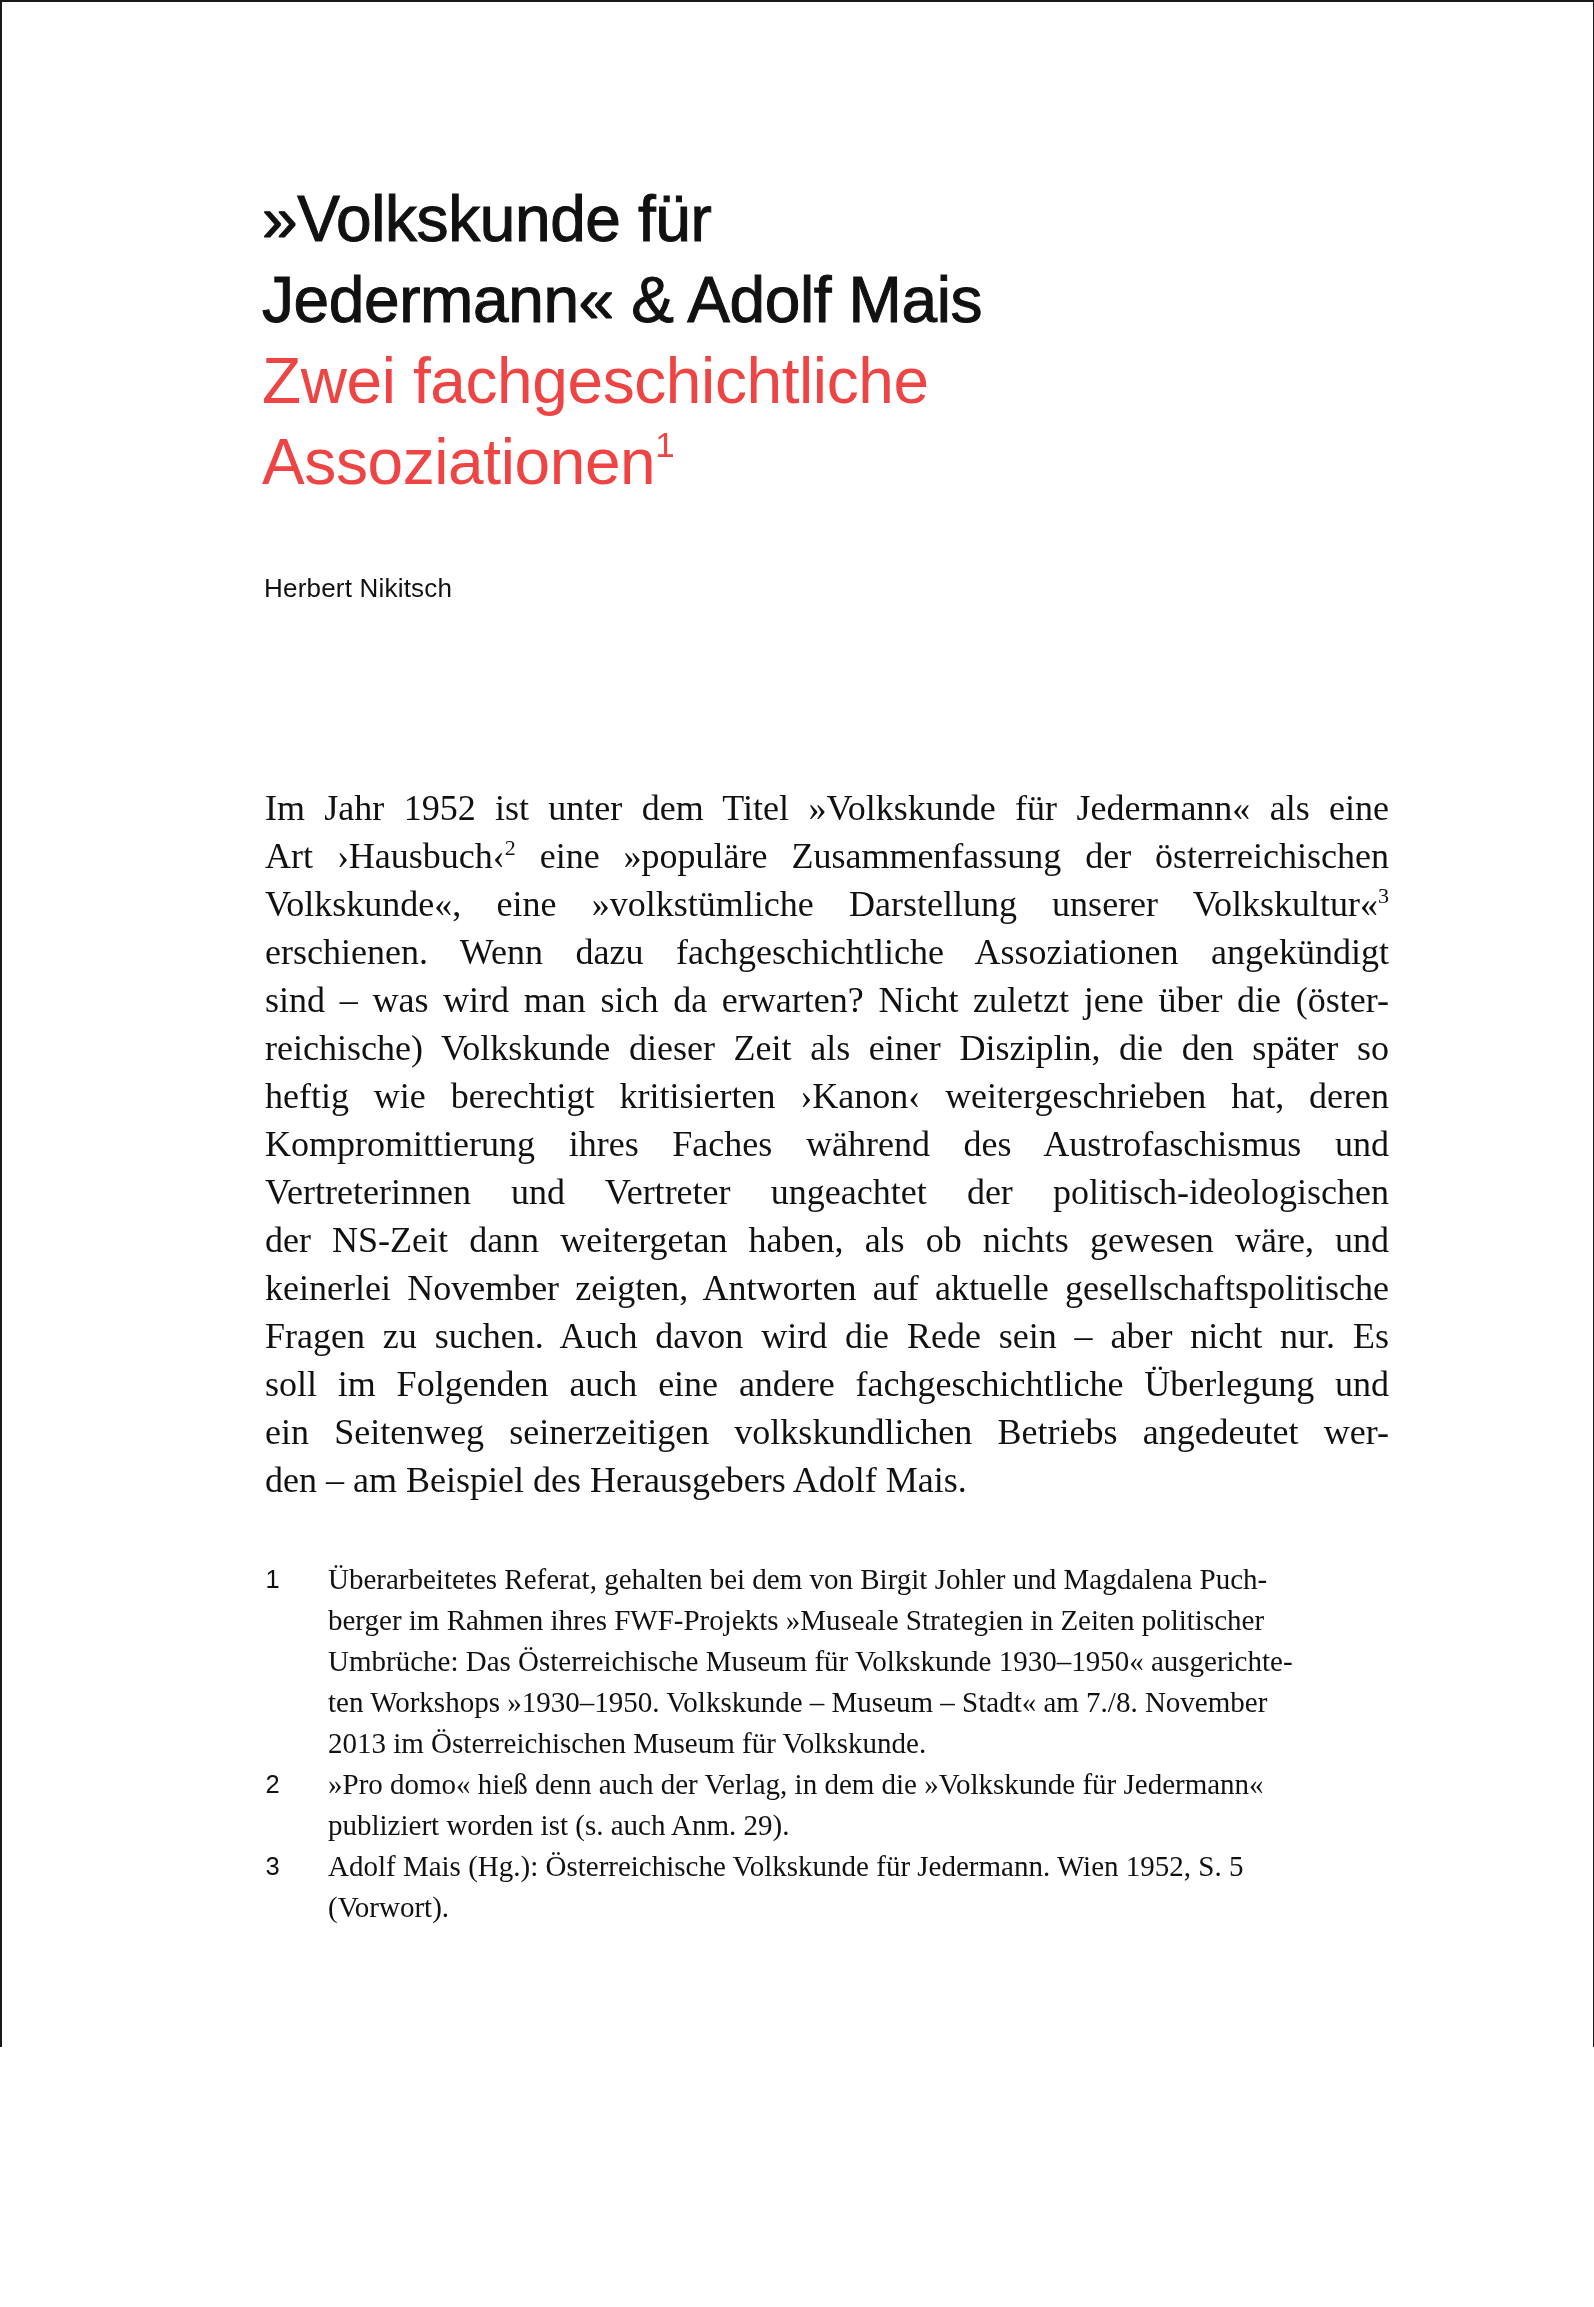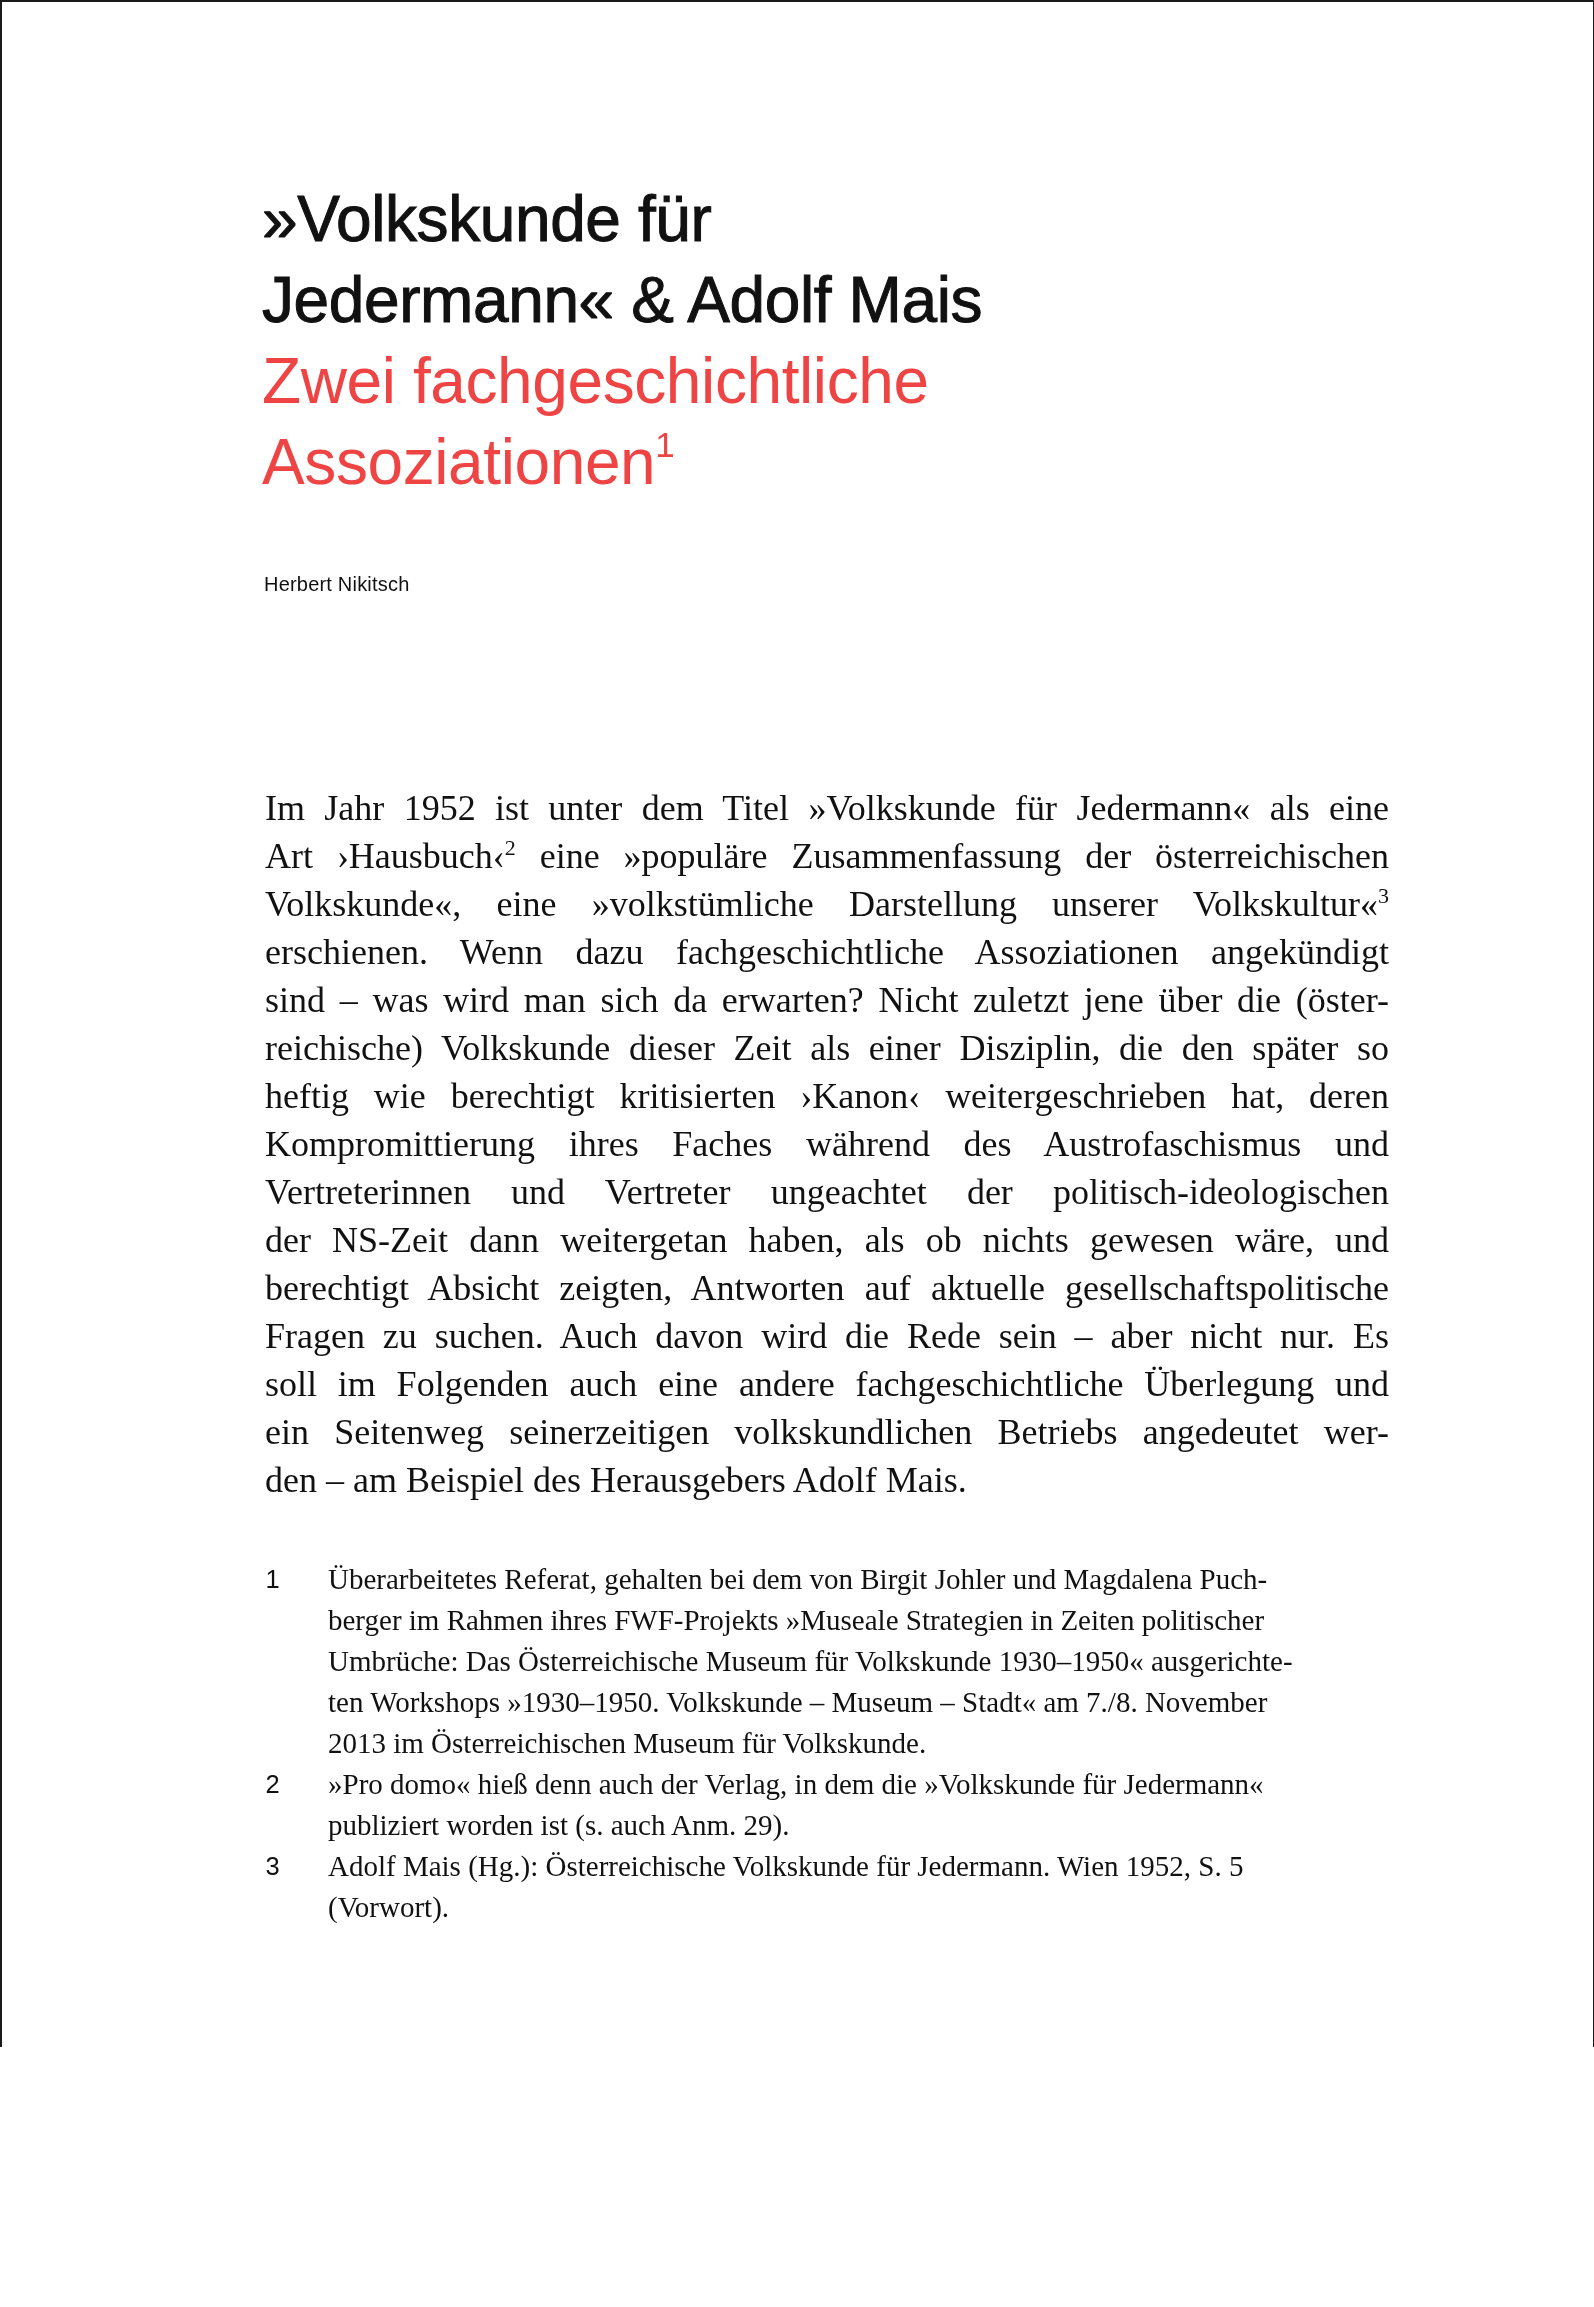--- a/index.html
+++ b/index.html
@@ -19,21 +19,21 @@
     font-size: 64px;
     line-height: 81px;
     letter-spacing: -0.4px;
   }
   .title-main { font-weight: 400; -webkit-text-stroke: 1px #111; }
   .title-sub { font-weight: 300; color: #ef4444; }
   .title-sub sup { font-size: 35px; vertical-align: 27px; line-height: 0; }
   .author {
     position: absolute; left: 262px; top: 571px;
     font-family: "Liberation Sans", "DejaVu Sans", sans-serif;
-    font-size: 20px; color: #111; letter-spacing: 0.2px;
+    font-size: 26px; color: #111; letter-spacing: 0.2px;
   }
   .body-text {
     position: absolute; left: 263px; top: 782px; width: 1124px;
     font-family: "Liberation Serif", "DejaVu Serif", serif;
     font-size: 36px; line-height: 48px; color: #111;
     text-align: justify;
   }
   .body-line { display: block; text-align: justify; text-align-last: justify; white-space: nowrap; height: 48px; }
   .body-line.last { text-align-last: left; }
   .body-line sup { font-size: 22px; vertical-align: 12.8px; line-height: 0; }
@@ -68,21 +68,21 @@
     <span class="body-line">Im Jahr 1952 ist unter dem Titel »Volkskunde für Jedermann« als eine</span>
     <span class="body-line"><span>Art ›Hausbuch‹</span><sup>2</sup><span> eine »populäre Zusammenfassung der österreichischen</span></span>
     <span class="body-line"><span>Volkskunde«, eine »volkstümliche Darstellung unserer Volkskultur«</span><sup>3</sup></span>
     <span class="body-line">erschienen. Wenn dazu fachgeschichtliche Assoziationen angekündigt</span>
     <span class="body-line">sind – was wird man sich da erwarten? Nicht zuletzt jene über die (öster-</span>
     <span class="body-line">reichische) Volkskunde dieser Zeit als einer Disziplin, die den später so</span>
     <span class="body-line">heftig wie berechtigt kritisierten ›Kanon‹ weitergeschrieben hat, deren</span>
     <span class="body-line">Kompromittierung ihres Faches während des Austrofaschismus und</span>
     <span class="body-line">Vertreterinnen und Vertreter ungeachtet der politisch-ideologischen</span>
     <span class="body-line">der NS-Zeit dann weitergetan haben, als ob nichts gewesen wäre, und</span>
-    <span class="body-line">berechtigt Absicht zeigten, Antworten auf aktuelle gesellschaftspolitische</span>
+    <span class="body-line">keinerlei November zeigten, Antworten auf aktuelle gesellschaftspolitische</span>
     <span class="body-line">Fragen zu suchen. Auch davon wird die Rede sein – aber nicht nur. Es</span>
     <span class="body-line">soll im Folgenden auch eine andere fachgeschichtliche Überlegung und</span>
     <span class="body-line">ein Seitenweg seinerzeitigen volkskundlichen Betriebs angedeutet wer-</span>
     <span class="body-line last">den – am Beispiel des Herausgebers Adolf Mais.</span>
   </div>
 
   <div class="footnotes">
     <div class="footnote">
       <span class="fn-num">1</span>
       <span class="fn-line">Überarbeitetes Referat, gehalten bei dem von Birgit Johler und Magdalena Puch-</span>

